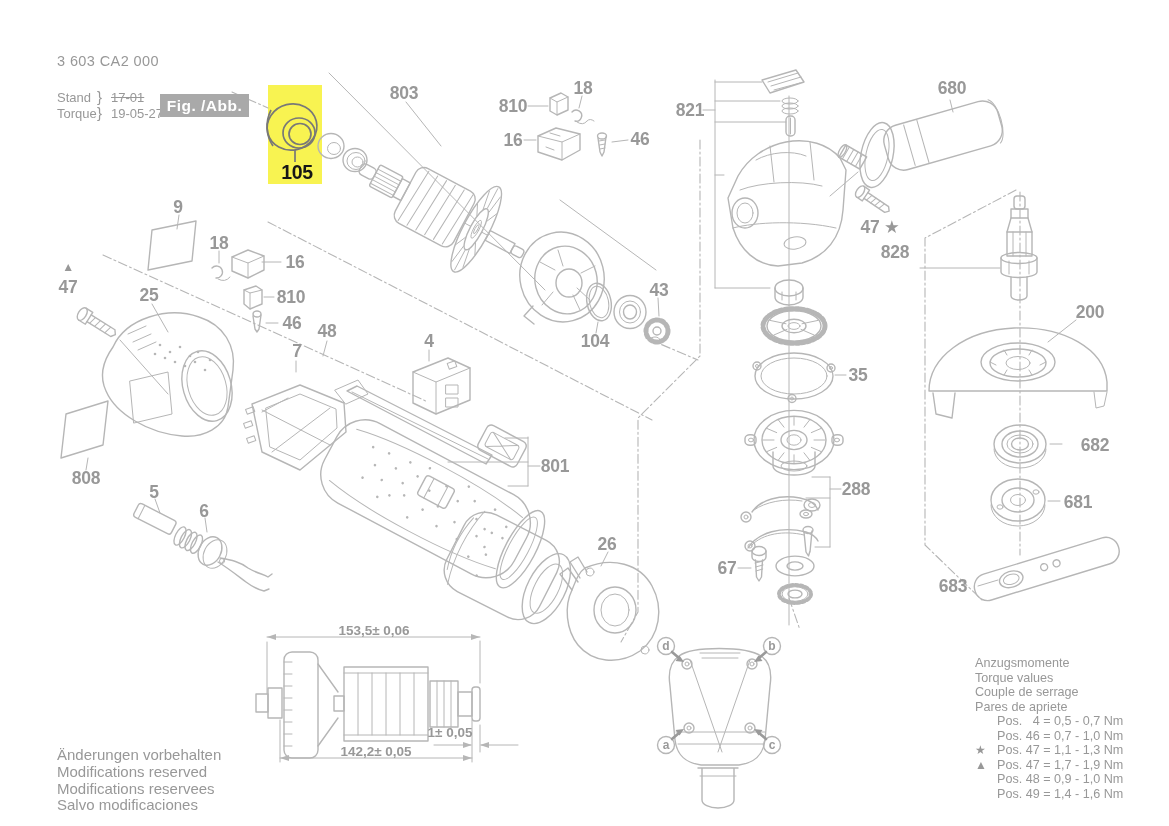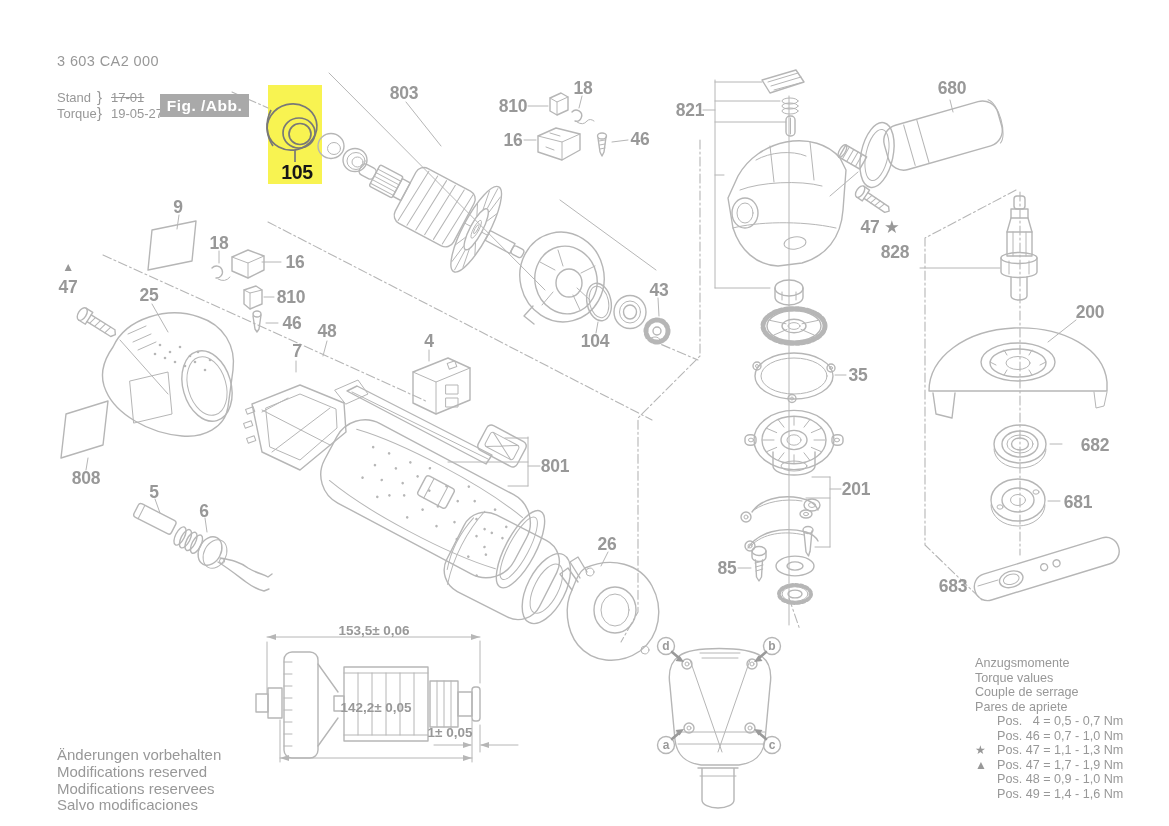--- a/index.html
+++ b/index.html
@@ -533,38 +533,38 @@
       <div class="plabel tri" style="left: 68px; top: 267px;">▲</div>
       <div class="plabel" style="left: 68px; top: 287px;">47</div>
       <div class="plabel" style="left: 149px; top: 295px;">25</div>
       <div class="plabel" style="left: 327px; top: 331px;">48</div>
       <div class="plabel" style="left: 297px; top: 351px;">7</div>
       <div class="plabel" style="left: 429px; top: 341px;">4</div>
       <div class="plabel" style="left: 595px; top: 341px;">104</div>
       <div class="plabel" style="left: 659px; top: 290px;">43</div>
       <div class="plabel" style="left: 1082px; top: 312px; margin-left: 8px;">200</div>
       <div class="plabel" style="left: 858px; top: 375px;">35</div>
-      <div class="plabel" style="left: 856px; top: 489px;">201</div>
+      <div class="plabel" style="left: 856px; top: 489px;">288</div>
       <div class="plabel" style="left: 1080px; top: 445px; margin-left: 15px;">682</div>
       <div class="plabel" style="left: 1078px; top: 502px;">681</div>
       <div class="plabel" style="left: 953px; top: 586px;">683</div>
       <div class="plabel" style="left: 86px; top: 478px;">808</div>
       <div class="plabel" style="left: 154px; top: 492px;">5</div>
       <div class="plabel" style="left: 204px; top: 511px;">6</div>
       <div class="plabel" style="left: 555px; top: 466px;">801</div>
       <div class="plabel" style="left: 607px; top: 544px;">26</div>
-      <div class="plabel" style="left: 727px; top: 568px;">85</div>
+      <div class="plabel" style="left: 727px; top: 568px;">67</div>
       <div class="mletter" style="left: 666px; top: 646px;">d</div>
       <div class="mletter" style="left: 772px; top: 646px;">b</div>
       <div class="mletter" style="left: 666px; top: 745px;">a</div>
       <div class="mletter" style="left: 772px; top: 745px;">c</div>
     </div>
 
 <div class="dimtxt" style="left:374px;top:630px">153,5± 0,06</div>
-<div class="dimtxt" style="left:376px;top:707px">142,2± 0,05</div>
+<div class="dimtxt" style="left:376px;top:751px">142,2± 0,05</div>
 <div class="dimtxt" style="left:450px;top:732px">1± 0,05</div>
 
 <div class="txt" id="torque">
   <div id="torque-headings">
         <div class="thead-line">Anzugsmomente</div>
         <div class="thead-line">Torque values</div>
         <div class="thead-line">Couple de serrage</div>
         <div class="thead-line">Pares de apriete</div>
       </div>
   <div id="torque-rows">

